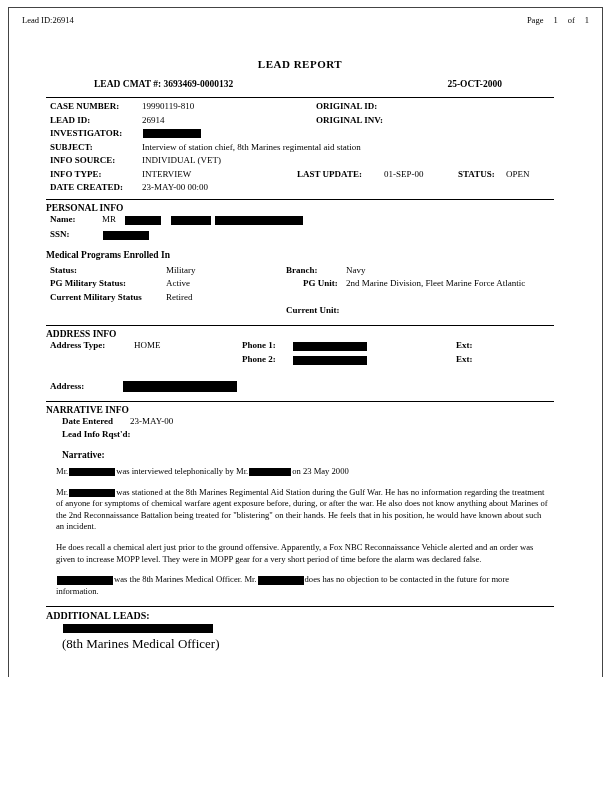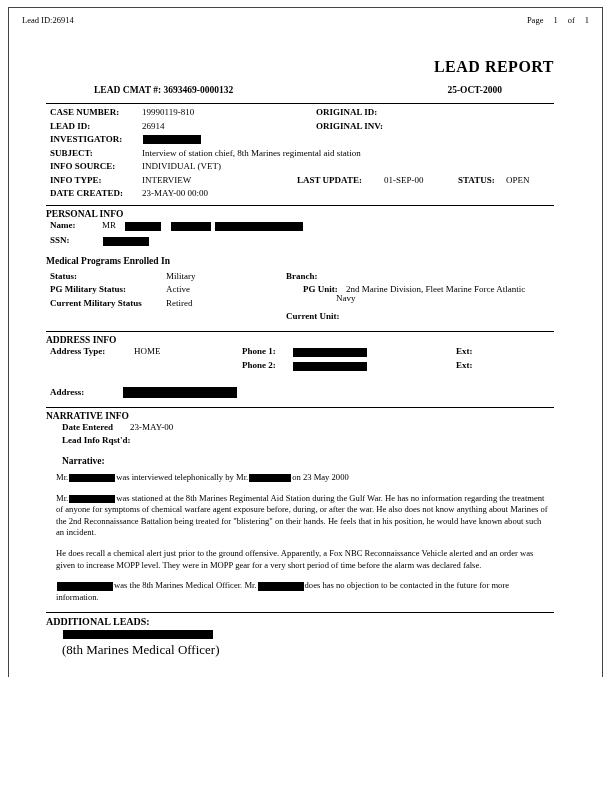--- a/index.html
+++ b/index.html
@@ -36,22 +36,22 @@
   .hdr-right { right: 22px; }
   .hdr-right span { margin-left: 10px; }
 
   .doc {
     position: absolute;
     left: 46px;
     top: 58px;
     width: 508px;
   }
   .title {
-    text-align: right;
-    font-size: 16px;
+    text-align: center;
+    font-size: 11px;
     font-weight: bold;
     letter-spacing: 0.5px;
     margin-bottom: 9px;
   }
   .cmat-row {
     position: relative;
     font-size: 9.5px;
     font-weight: bold;
     height: 14px;
   }
@@ -196,21 +196,21 @@
       <div class="kv" style="height:17px;">
         <span class="k" style="left:4px;">SSN:</span>
         <span class="redact" style="position:absolute;left:56px;top:2px;width:46px;height:9px;"></span>
       </div>
       <div class="sect-head" style="margin-top:4px;margin-bottom:5px;">Medical Programs Enrolled In</div>
 
       <div class="kv">
         <span class="k" style="left:4px;">Status:</span>
         <span class="v" style="left:120px;">Military</span>
         <span class="k" style="left:240px;">Branch:</span>
-        <span class="v" style="left:290px;margin-top:22px;">Navy</span>
+        <span class="v" style="left:300px;">Navy</span>
       </div>
       <div class="kv">
         <span class="k" style="left:4px;">PG Military Status:</span>
         <span class="v" style="left:120px;">Active</span>
         <span class="k" style="left:240px;margin-left:17px;">PG Unit:</span>
         <span class="v" style="left:300px;">2nd Marine Division, Fleet Marine Force Atlantic</span>
       </div>
       <div class="kv">
         <span class="k" style="left:4px;">Current Military Status</span>
         <span class="v" style="left:120px;">Retired</span>

